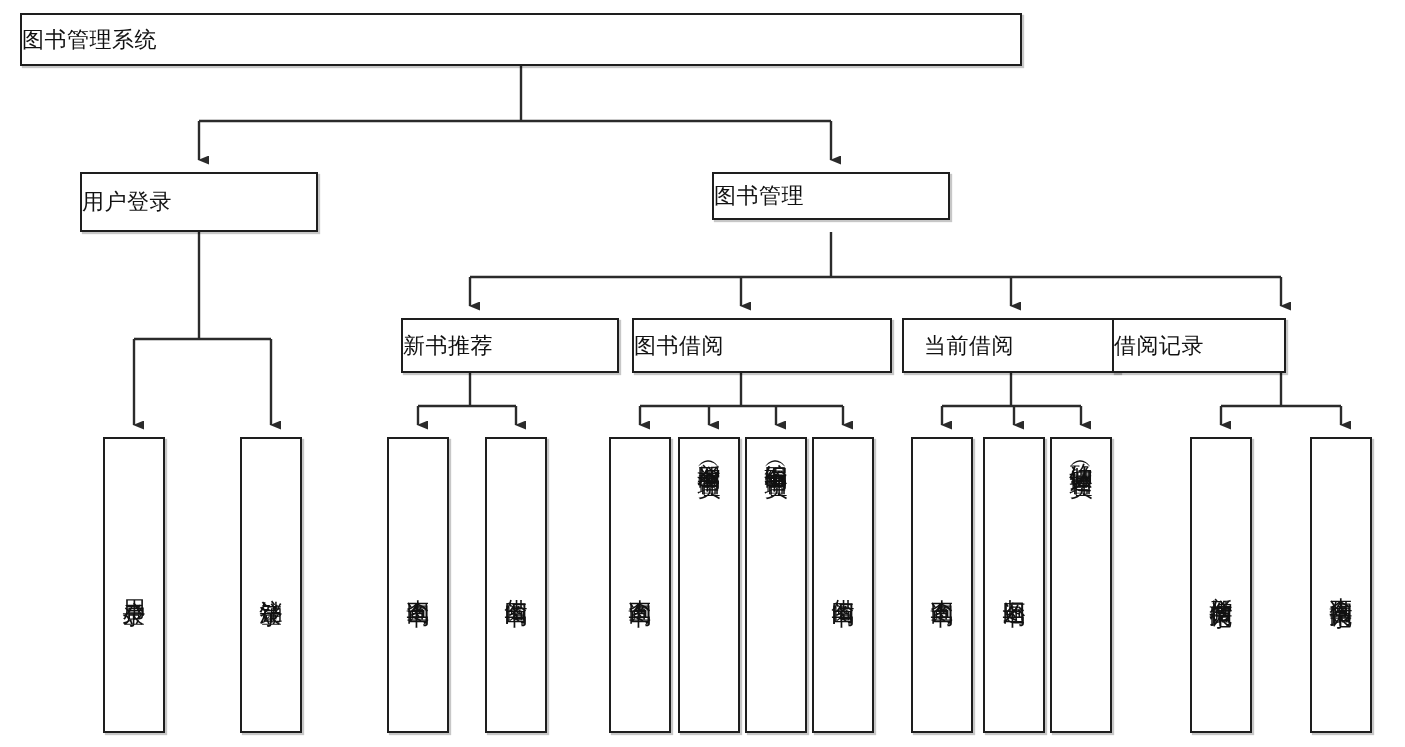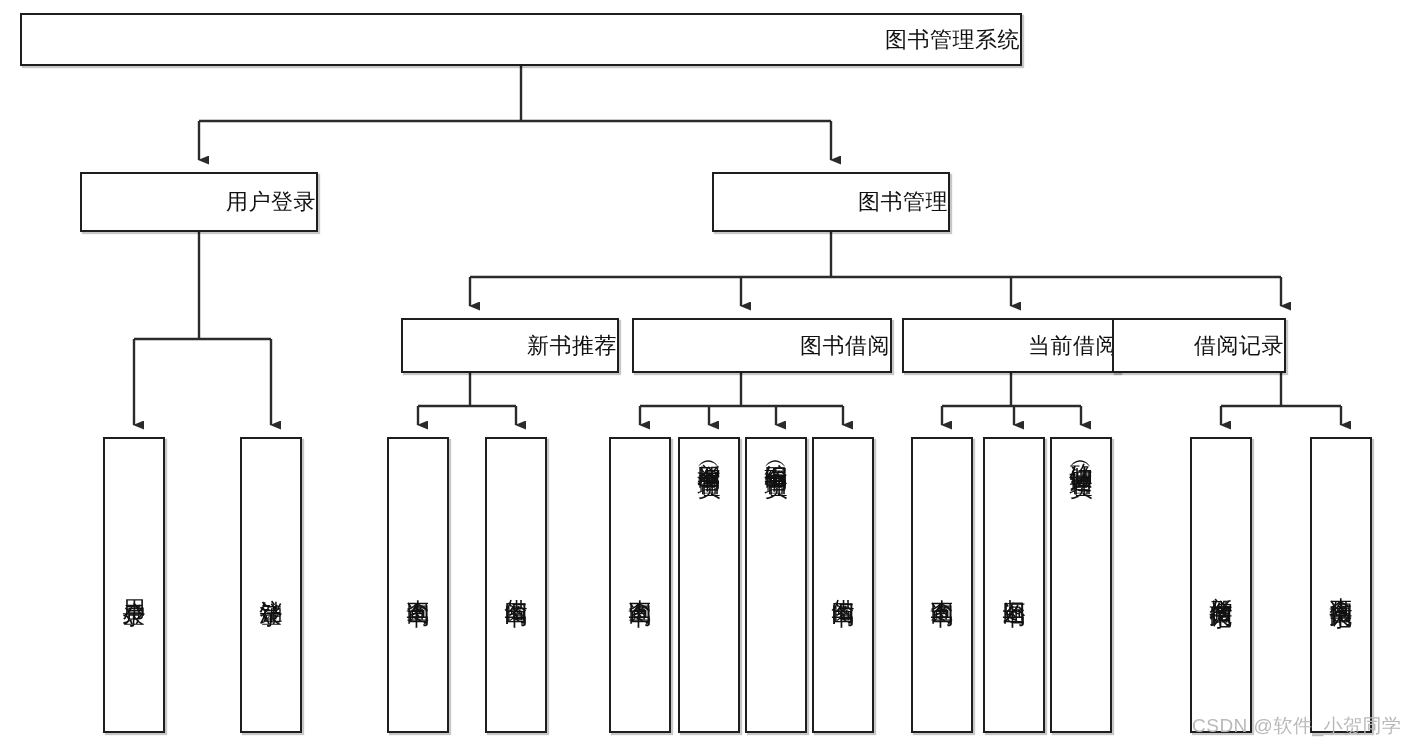--- a/index.html
+++ b/index.html
@@ -25,21 +25,21 @@
     height: 747px;
   }
   .node-box {
     position: absolute;
     box-sizing: border-box;
     background: #ffffff;
     border: 2px solid #1e1e1e;
     box-shadow: 2px 2px 1px rgba(0,0,0,0.22);
     display: flex;
     align-items: center;
-    justify-content: flex-end;
+    justify-content: flex-start;
   }
   .node-label {
     color: #111111;
     font-size: 22px;
     line-height: 1.18;
     letter-spacing: 0.5px;
     white-space: nowrap;
     text-align: center;
   }
   .node-box.vertical {
@@ -116,21 +116,21 @@
       </g>
   </svg>
 
   <div id="nodes-layer">
       <div class="node-box" style="left: 20px; top: 13px; width: 1002px; height: 53px; border-color: rgb(30, 30, 30);">
         <span class="node-label">图书管理系统</span>
       </div>
       <div class="node-box" style="left: 80px; top: 172px; width: 238px; height: 60px; border-color: rgb(30, 30, 30);">
         <span class="node-label">用户登录</span>
       </div>
-      <div class="node-box" style="left: 712px; top: 172px; width: 238px; height: 60px; border-color: rgb(30, 30, 30);">
+      <div class="node-box" style="left: 712px; top: 172px; width: 238px; height: 48px; border-color: rgb(30, 30, 30);">
         <span class="node-label">图书管理</span>
       </div>
       <div class="node-box" style="left: 361px; top: 318px; width: 218px; height: 55px; border-color: rgb(30, 30, 30); margin-left: 40px;">
         <span class="node-label">新书推荐</span>
       </div>
       <div class="node-box" style="left: 632px; top: 318px; width: 260px; height: 55px; border-color: rgb(30, 30, 30);">
         <span class="node-label">图书借阅</span>
       </div>
       <div class="node-box" style="left: 902px; top: 318px; width: 218px; height: 55px; border-color: rgb(30, 30, 30); padding-left: 20px;">
         <span class="node-label">当前借阅</span>
@@ -172,15 +172,14 @@
         <span class="node-label">确认归还（管理员）</span>
       </div>
       <div class="node-box vertical centered" style="left: 1190px; top: 437px; width: 62px; height: 296px; border-color: rgb(30, 30, 30);">
         <span class="node-label">新增借阅记录</span>
       </div>
       <div class="node-box vertical centered" style="left: 1310px; top: 437px; width: 62px; height: 296px; border-color: rgb(30, 30, 30);">
         <span class="node-label">查询借阅记录</span>
       </div>
     </div>
 
-  <div class="watermark" style="left: 1192px; top: 713px; color: rgb(185, 185, 185);">CSDN @软件_小贺同学</div>
 
 </div>
 
 </body></html>

